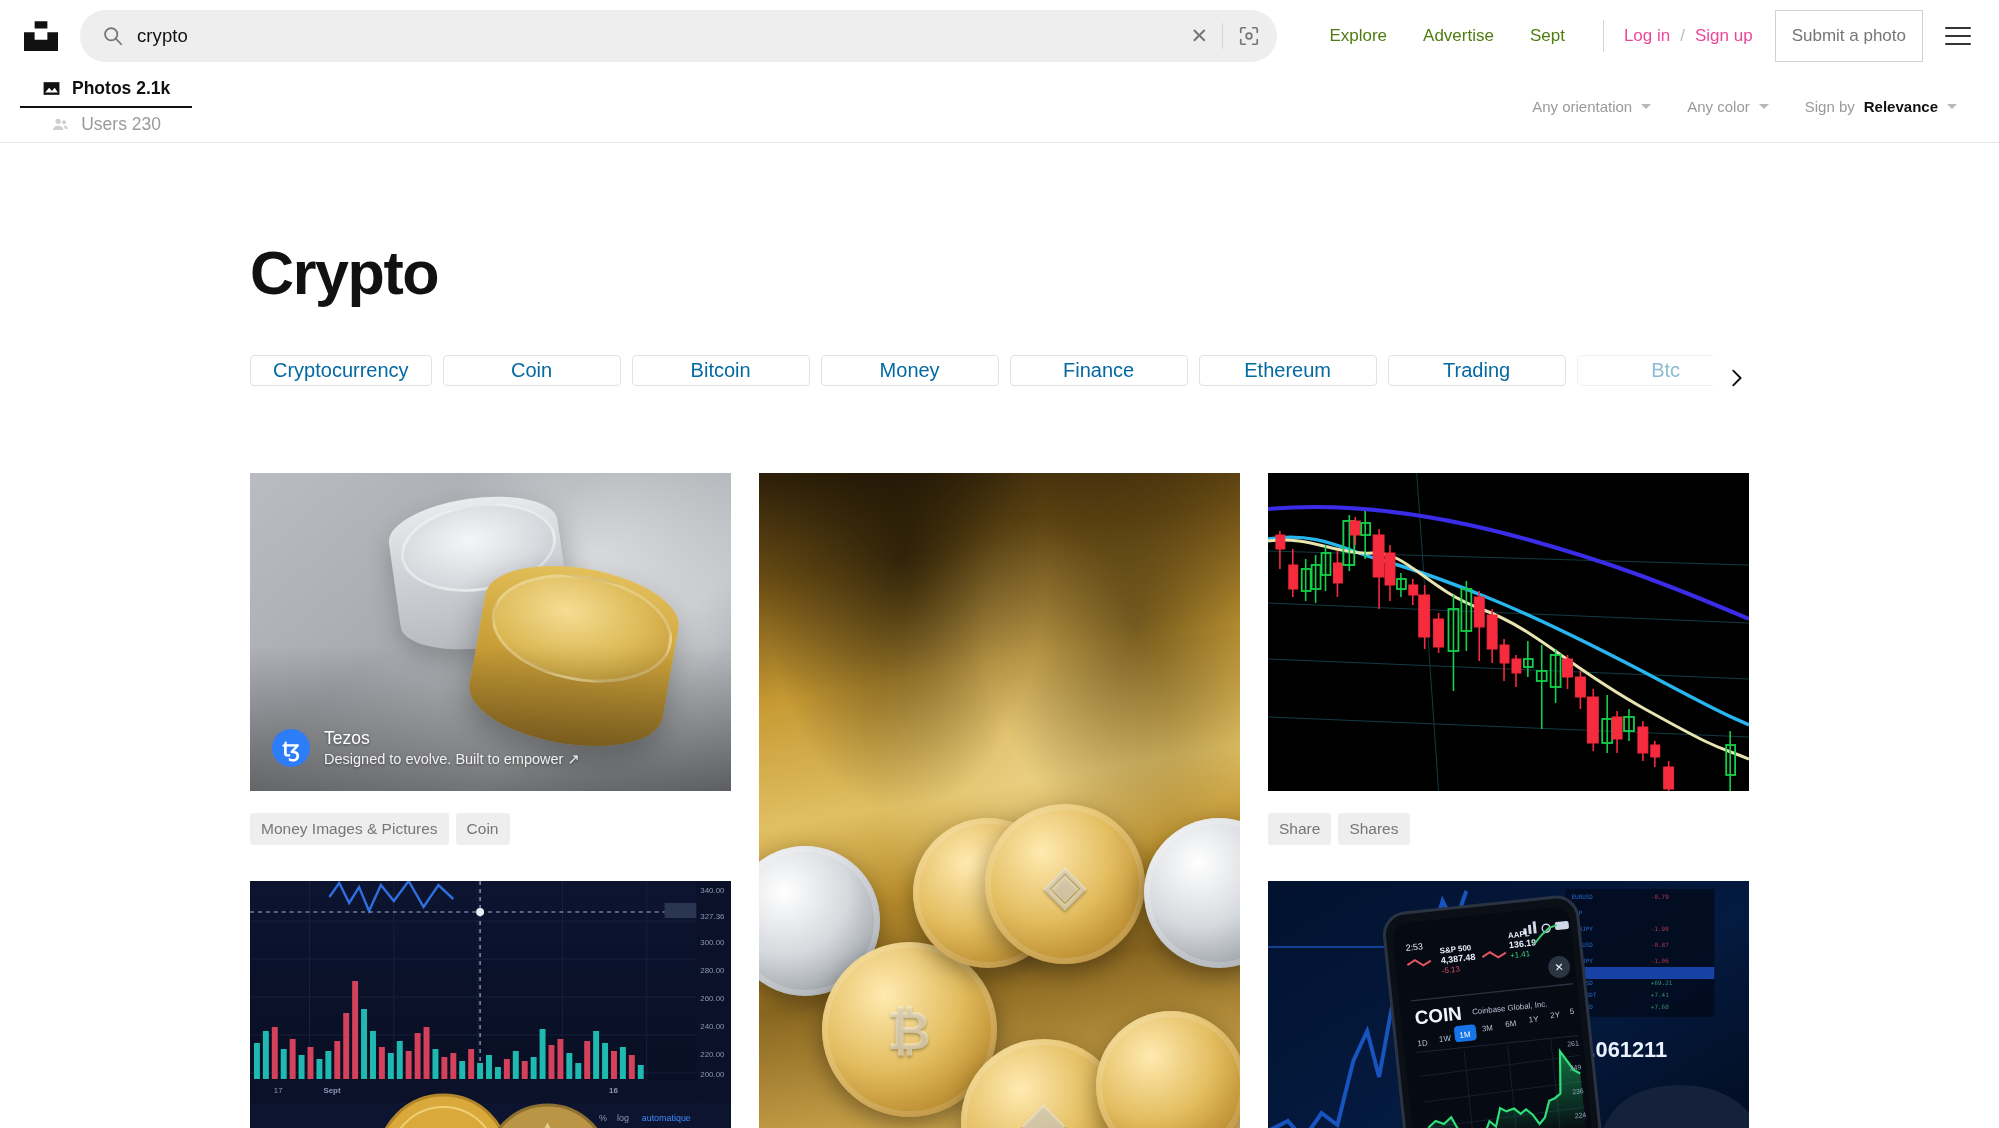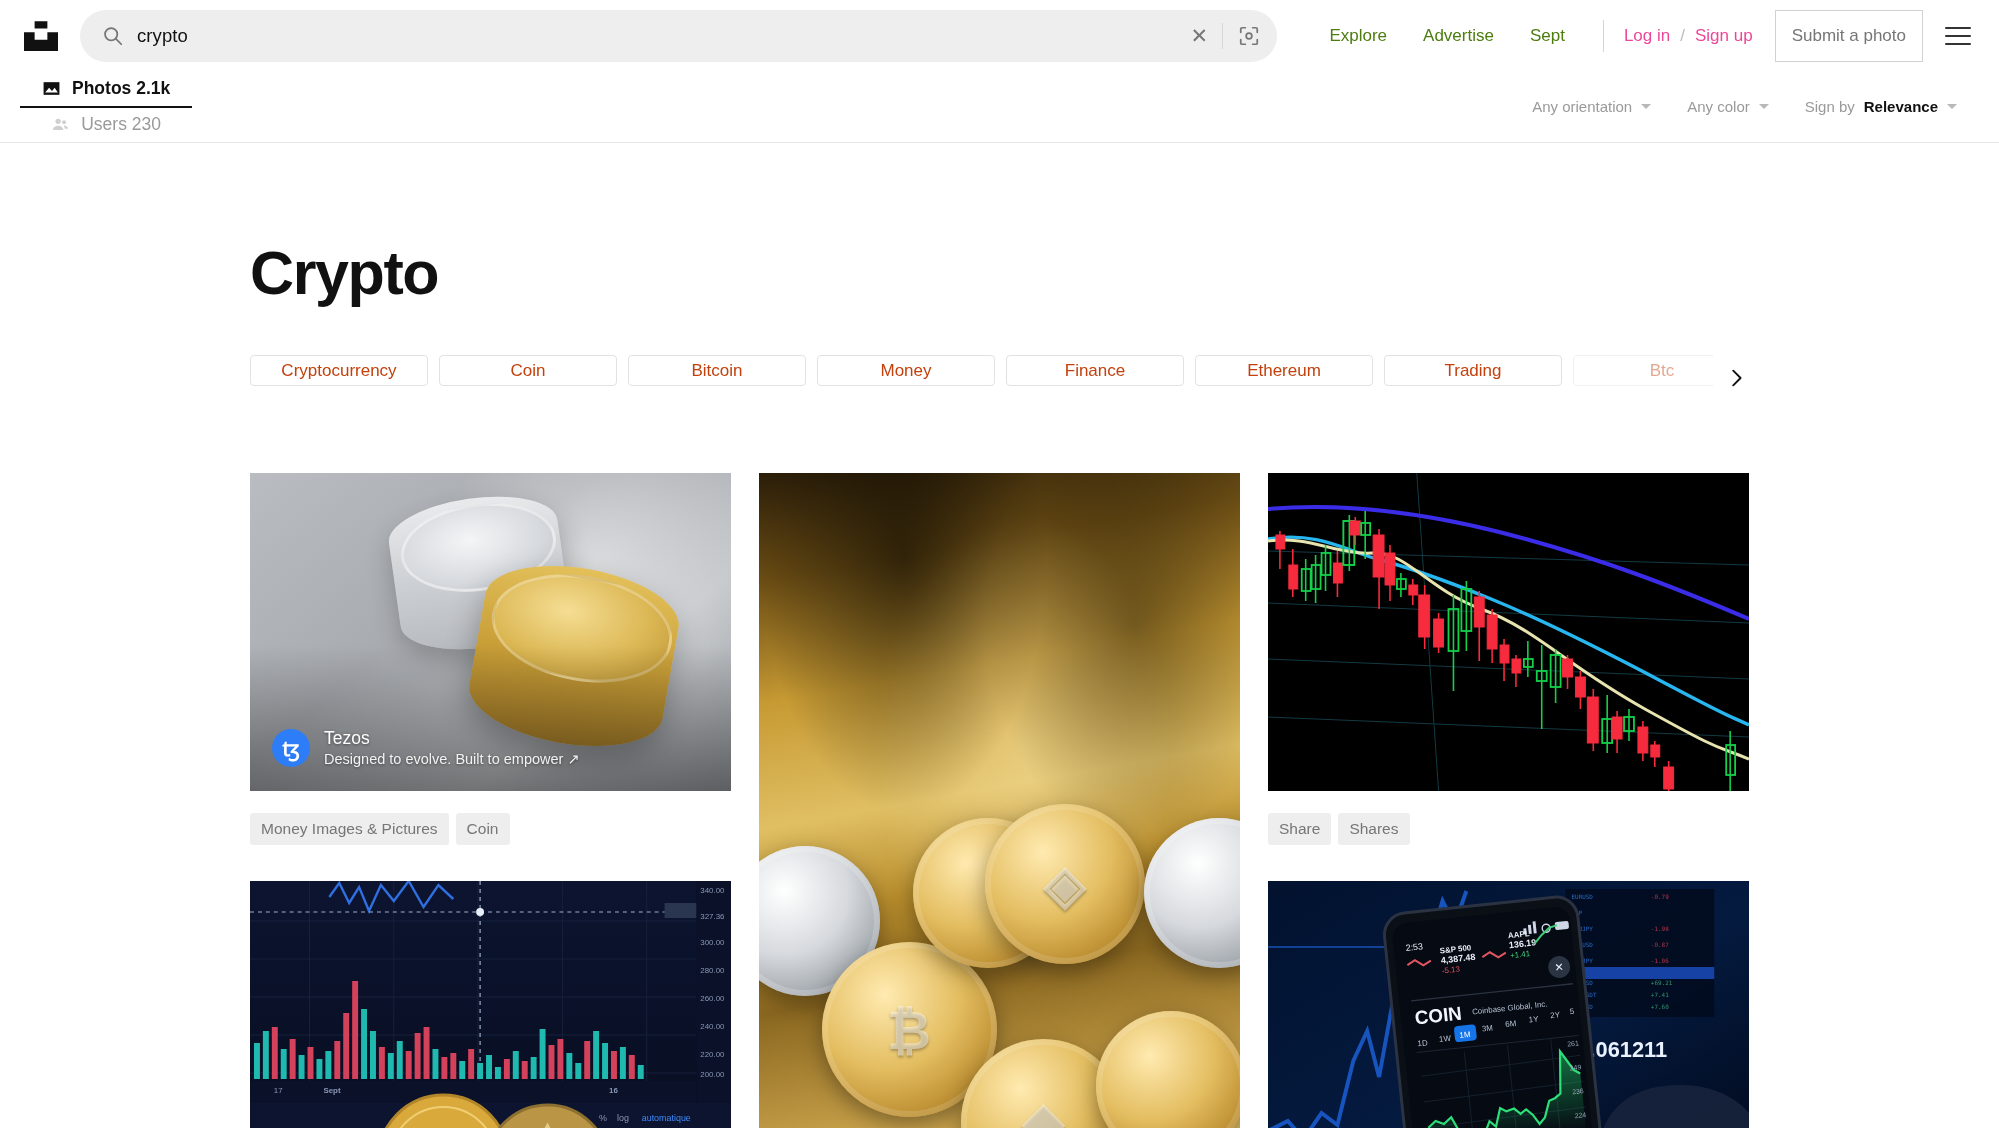--- a/index.html
+++ b/index.html
@@ -197,22 +197,22 @@
     overflow: hidden;
     width: 1500px;
   }
   .chip {
     flex: 0 0 auto;
     min-width: 178px;
     height: 31px;
     border: 1px solid #e2e2e2;
     border-radius: 4px;
     display: flex; align-items: center; justify-content: center;
-    font-size: 17px;
-    color: #c2410c;
+    font-size: 20px;
+    color: #0369a1;
     background: #fff;
     cursor: pointer;
     padding: 0 22px;
     white-space: nowrap;
   }
   .chip.fade1 { opacity: .45; }
   .chips-next {
     position: absolute;
     right: -10px; top: 0;
     height: 46px; width: 46px;

